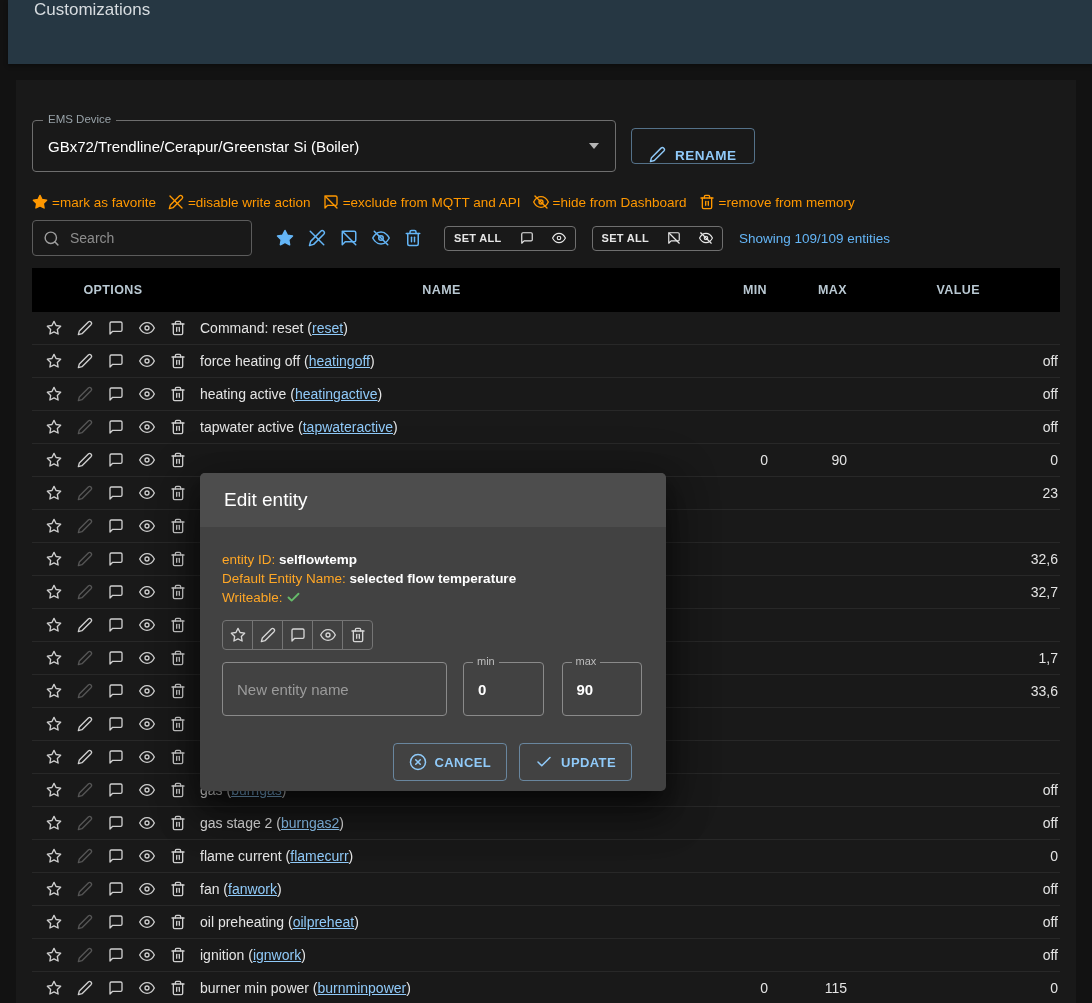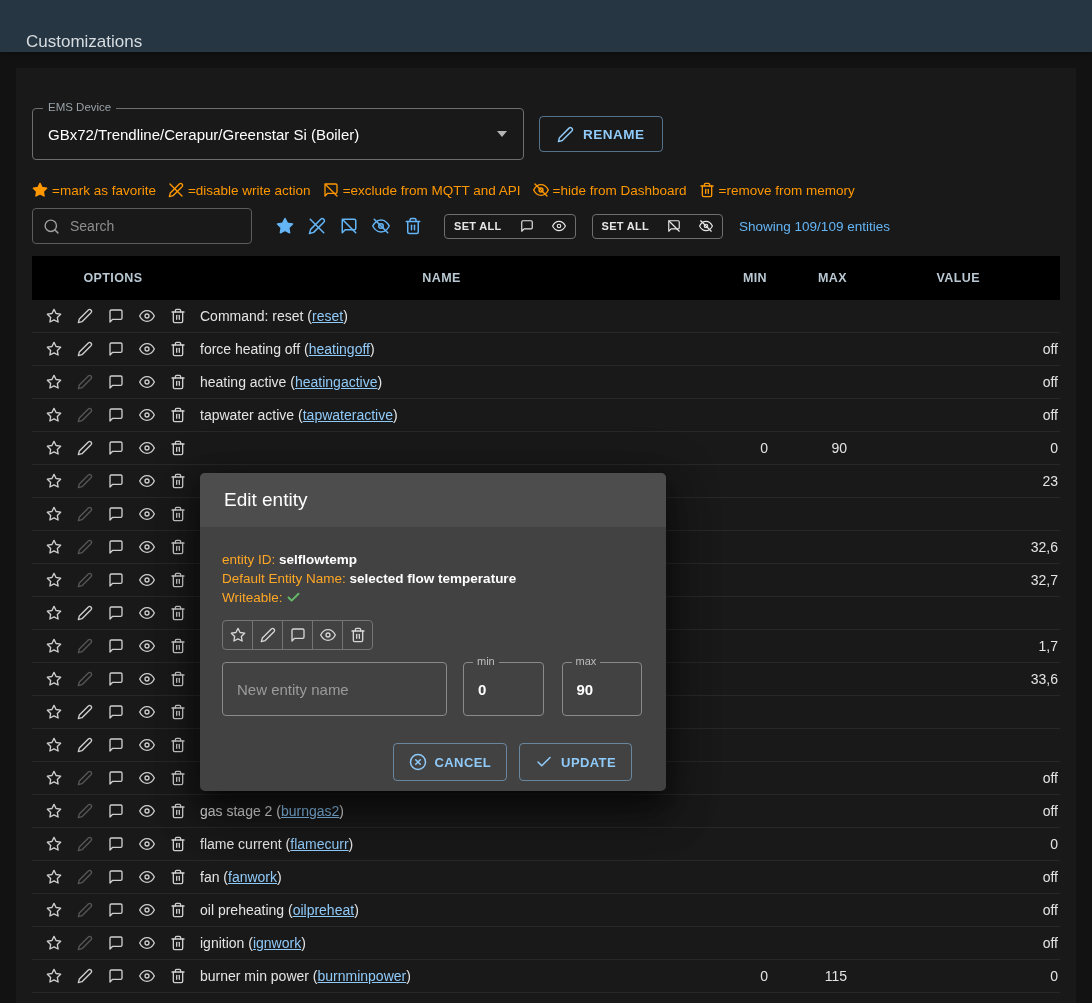--- a/index.html
+++ b/index.html
@@ -4,40 +4,40 @@
 <style>
   * { box-sizing: border-box; }
   html,body { margin:0; padding:0; }
   body {
     width:1092px; height:1003px; overflow:hidden; position:relative;
     background:#121212; font-family:"Liberation Sans", sans-serif;
   }
   svg { display:block; }
 
   
-  .appbar { height:52px; background:#263743; display:flex; align-items:flex-end;
-            padding:0 26px; box-shadow:0 2px 4px rgba(0,0,0,.35); }
+  .appbar { height:64px; background:#263743; display:flex; align-items:flex-start;
+            padding:0 26px; box-shadow:0 2px 4px rgba(0,0,0,.35);margin-left:8px; }
   .appbar-title { color:#d7dce0; font-size:17px; }
 
   
   .panel { margin:16px; background:#191919; padding:16px 16px 0; min-height:944px; }
 
   .intro { color:#ff9800; font-size:13.5px; margin:2px 0 0; }
 
   .device-row { display:flex; align-items:center; gap:15px; margin-top:24px; }
-  .select-box { position:relative; width:492px; height:52px; border:1px solid #6e6e6e;
+  .select-box { position:relative; width:584px; height:52px; border:1px solid #6e6e6e;
                 border-radius:4px; display:flex; align-items:center; padding:0 40px 0 15px; cursor:pointer; }
   .select-label { position:absolute; top:-8px; left:10px; background:#191919; padding:0 5px;
                   font-size:11.5px; color:#98a2a8; }
   .select-value { color:#ffffff; font-size:15px; }
   .select-caret { position:absolute; right:16px; top:50%; margin-top:-3px; width:0; height:0;
                   border-left:5px solid transparent; border-right:5px solid transparent;
                   border-top:6px solid #b5b5b5; }
 
-  .btn-outlined-primary { display:inline-flex; align-items:center; gap:9px; height:36px; padding:0 17px;
+  .btn-outlined-primary { display:inline-flex; align-items:flex-end; gap:9px; height:36px; padding:0 17px;
     background:transparent; border:1px solid rgba(144,202,249,.5); border-radius:4px;
     color:#90caf9; font-size:13.5px; font-weight:700; letter-spacing:.5px; cursor:pointer; font-family:inherit; }
   .btn-ic svg { width:17px; height:17px; }
 
   
   .legend { display:flex; align-items:center; gap:12px; margin-top:22px; color:#ff9800; font-size:13.5px; }
   .legend-item { display:inline-flex; align-items:center; gap:4px; }
   .legend-item svg { width:16px; height:16px; }
   .filled polygon { fill: currentColor; }
 

